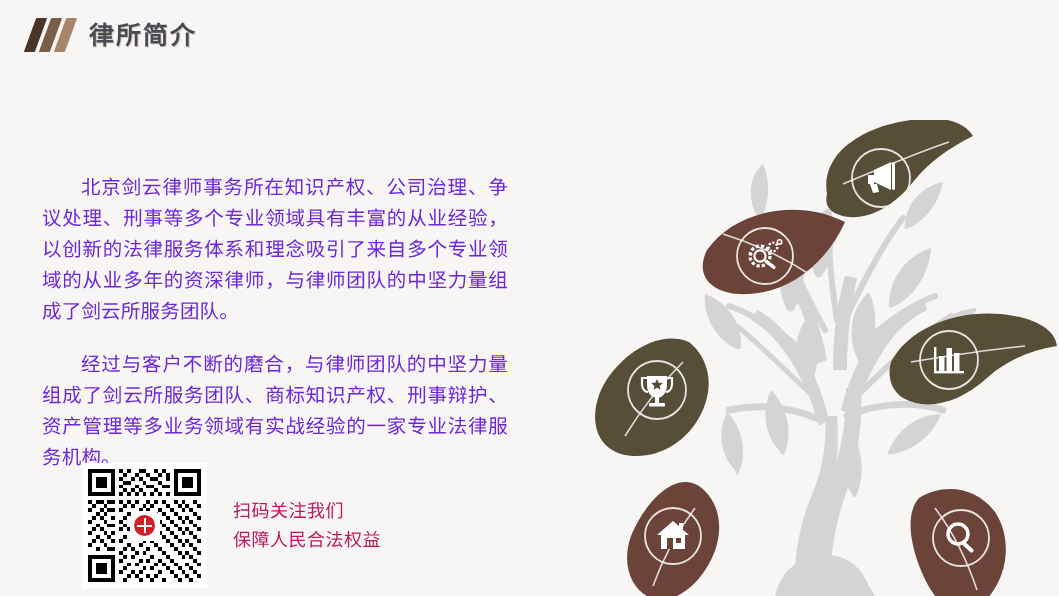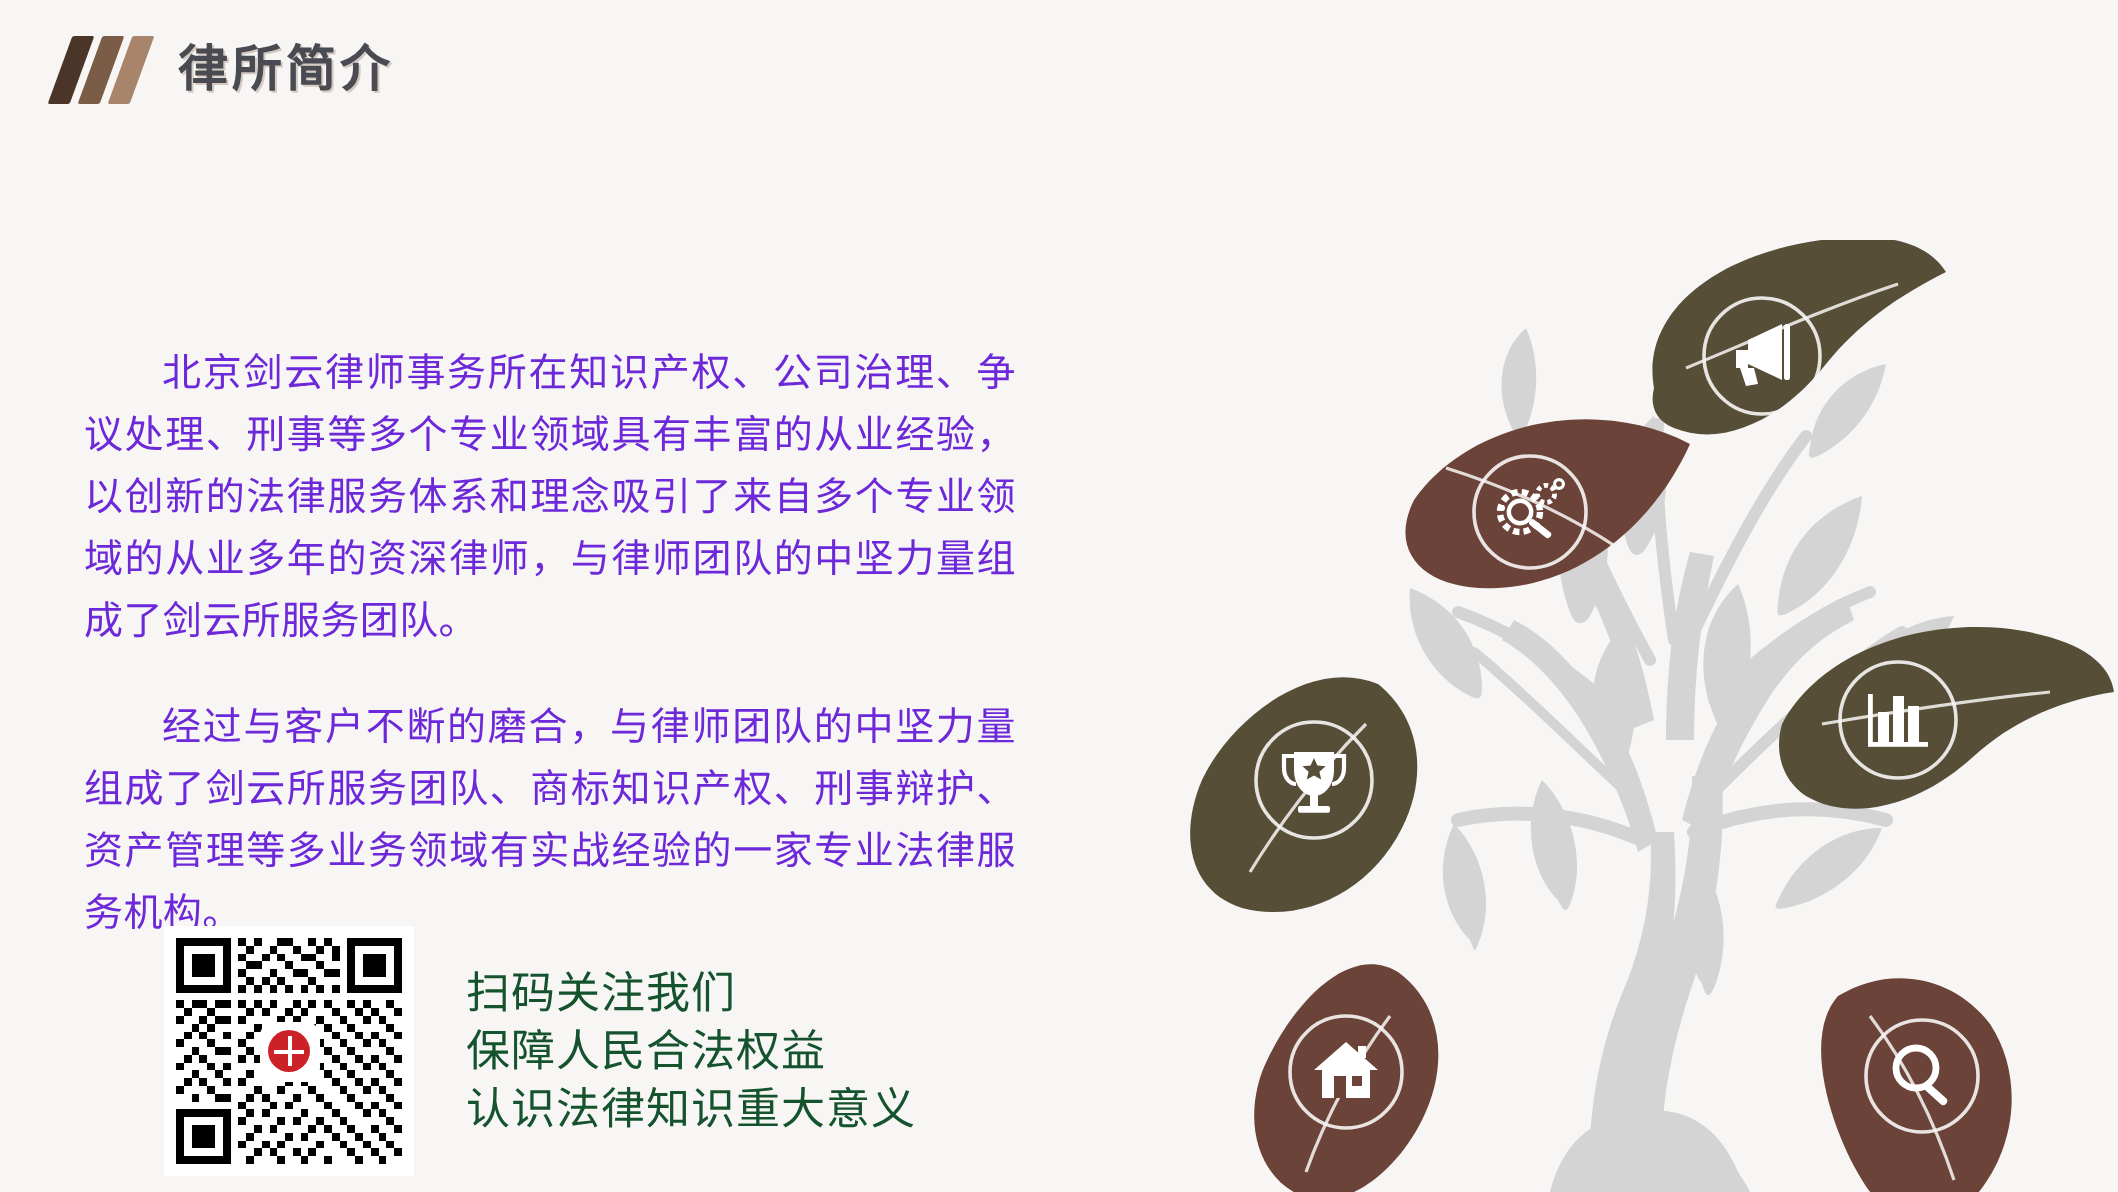--- a/index.html
+++ b/index.html
@@ -130,23 +130,23 @@
     width: 15px;
     margin-top: -1px;
   }
 
   .qr-text {
     display: flex;
     flex-direction: column;
     gap: 2px;
   }
   .qr-line {
-    font-size: 22px;
+    font-size: 18px;
     line-height: 27px;
-    color: #14532d;
+    color: #be185d;
     letter-spacing: 0.5px;
     white-space: nowrap;
   }
 
   
   .tree-art {
     position: absolute;
     right: 0;
     top: 120px;
     width: 470px;
@@ -414,21 +414,20 @@
         </g>
       </svg>
       <div class="qr-logo">
         <div class="qr-logo-dot"></div>
       </div>
     </div>
 
     <div class="qr-text">
       <div class="qr-line">扫码关注我们</div>
       <div class="qr-line">保障人民合法权益</div>
-      <div class="qr-line">认识法律知识重大意义</div>
     </div>
   </div>
 
   <div class="tree-art">
     <svg viewBox="0 0 470 476" aria-hidden="true">
       <defs>
 
         <path id="leafShape" d="M0,0 C52,-46 128,-40 160,-2 C126,34 96,62 42,64 C4,64 -22,36 0,0 Z"></path>
       </defs>
 

